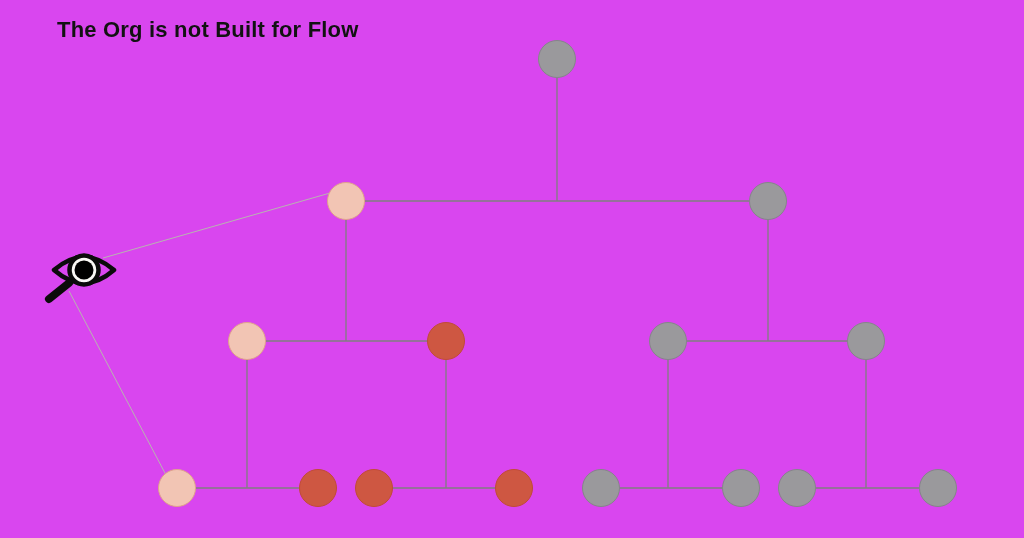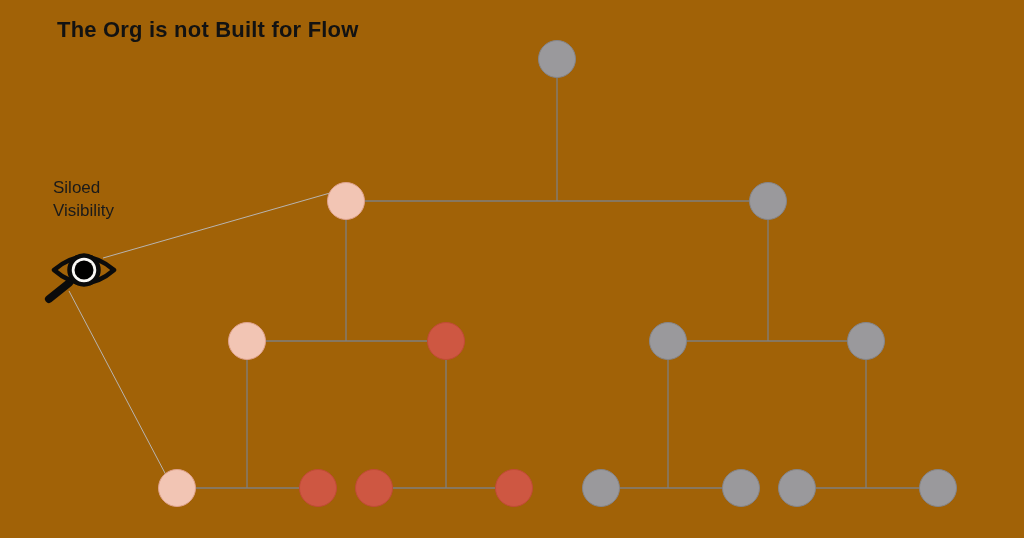--- a/index.html
+++ b/index.html
@@ -1,19 +1,19 @@
 <!DOCTYPE html>
 <html><head>
 <meta charset="utf-8">
 <style>
   html,body{margin:0;padding:0;background:#e9e9e9;}
   .stage{
     position:relative;
     width:1024px;height:538px;
-    background:#a16207;
+    background:#d946ef;
     overflow:hidden;
     font-family:"Liberation Sans","DejaVu Sans",sans-serif;
   }
   .title{
     position:absolute;left:57px;top:17px;
     font-size:22px;font-weight:700;color:#121212;
     letter-spacing:.2px;margin:0;
   }
   .annotation{
     position:absolute;left:53px;top:176px;
@@ -65,24 +65,20 @@
       <div class="node" style="left: 177px; top: 488px; width: 38px; height: 38px; background: rgb(242, 197, 180); border-color: rgb(224, 162, 140);"></div>
       <div class="node" style="left: 318px; top: 488px; width: 38px; height: 38px; background: rgb(206, 87, 66); border-color: rgb(193, 75, 54);"></div>
       <div class="node" style="left: 374px; top: 488px; width: 38px; height: 38px; background: rgb(206, 87, 66); border-color: rgb(193, 75, 54);"></div>
       <div class="node" style="left: 514px; top: 488px; width: 38px; height: 38px; background: rgb(206, 87, 66); border-color: rgb(193, 75, 54);"></div>
       <div class="node" style="left: 601px; top: 488px; width: 38px; height: 38px; background: rgb(154, 153, 156); border-color: rgb(133, 133, 138);"></div>
       <div class="node" style="left: 741px; top: 488px; width: 38px; height: 38px; background: rgb(154, 153, 156); border-color: rgb(133, 133, 138);"></div>
       <div class="node" style="left: 797px; top: 488px; width: 38px; height: 38px; background: rgb(154, 153, 156); border-color: rgb(133, 133, 138);"></div>
       <div class="node" style="left: 938px; top: 488px; width: 38px; height: 38px; background: rgb(154, 153, 156); border-color: rgb(133, 133, 138);"></div>
     </div>
 
-  <div class="annotation">
-    <span>Siloed</span>
-    <span>Visibility</span>
-  </div>
 
   <svg class="eye-icon" width="78" height="68" viewBox="0 0 78 68">
     <line x1="29" y1="43" x2="9" y2="59" stroke="#0b0b0b" stroke-width="8" stroke-linecap="round"></line>
     <path d="M14,30 Q44,4 74,30 Q44,56 14,30 Z" fill="none" stroke="#0b0b0b" stroke-width="4.5" stroke-linejoin="round"></path>
     <circle cx="44" cy="30" r="14.5" fill="#faf9f6" stroke="#0b0b0b" stroke-width="4.5"></circle>
     <circle cx="44" cy="30" r="9.5" fill="#000000"></circle>
   </svg>
 
 </div>
 

